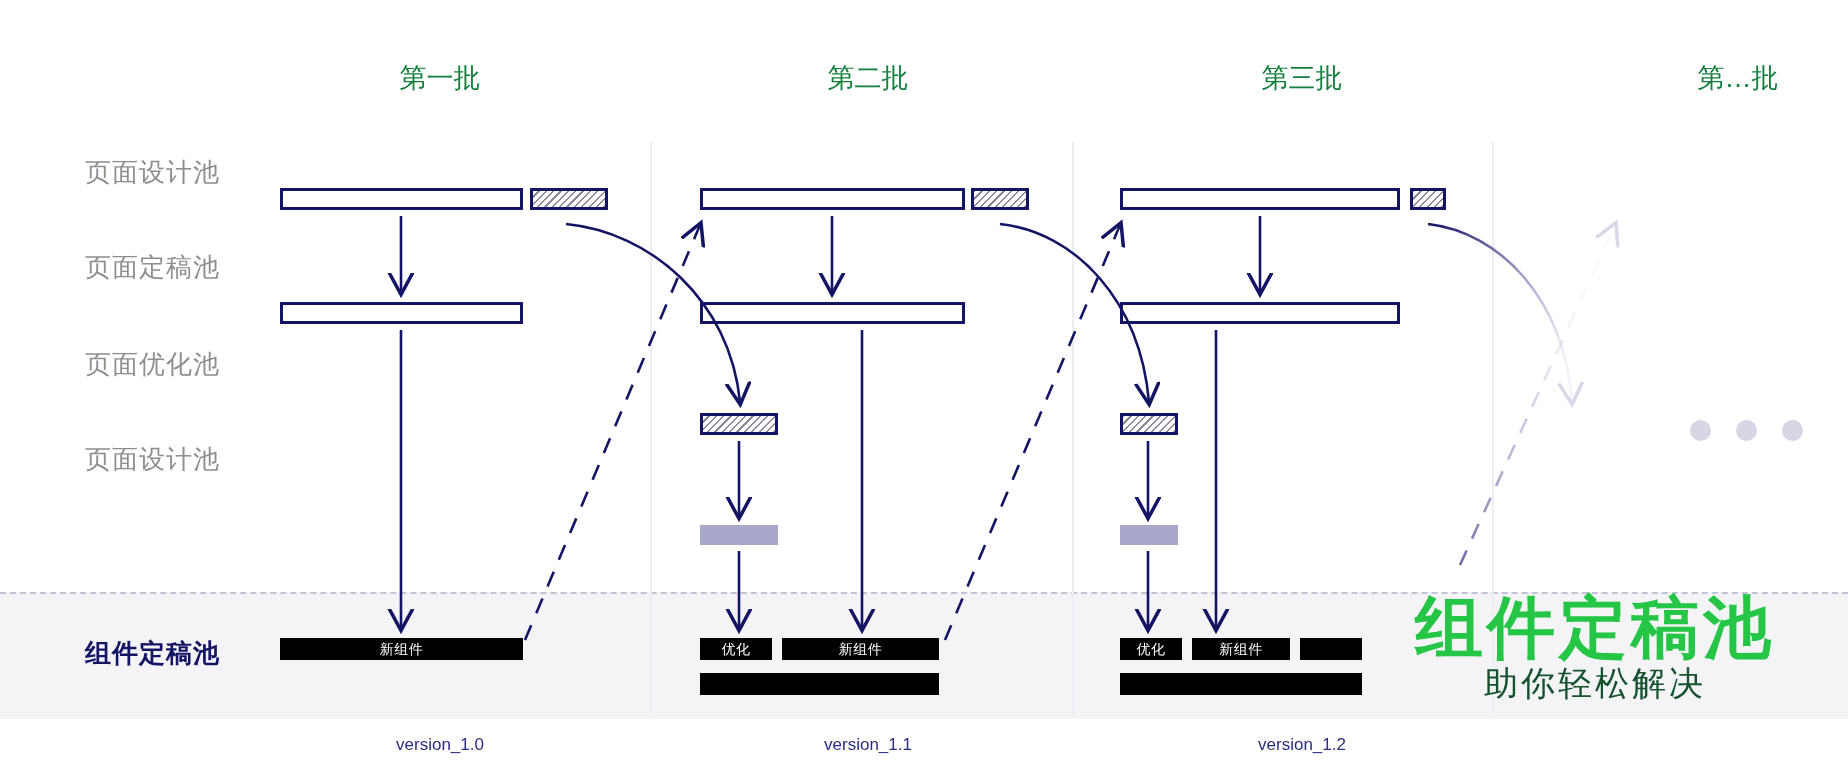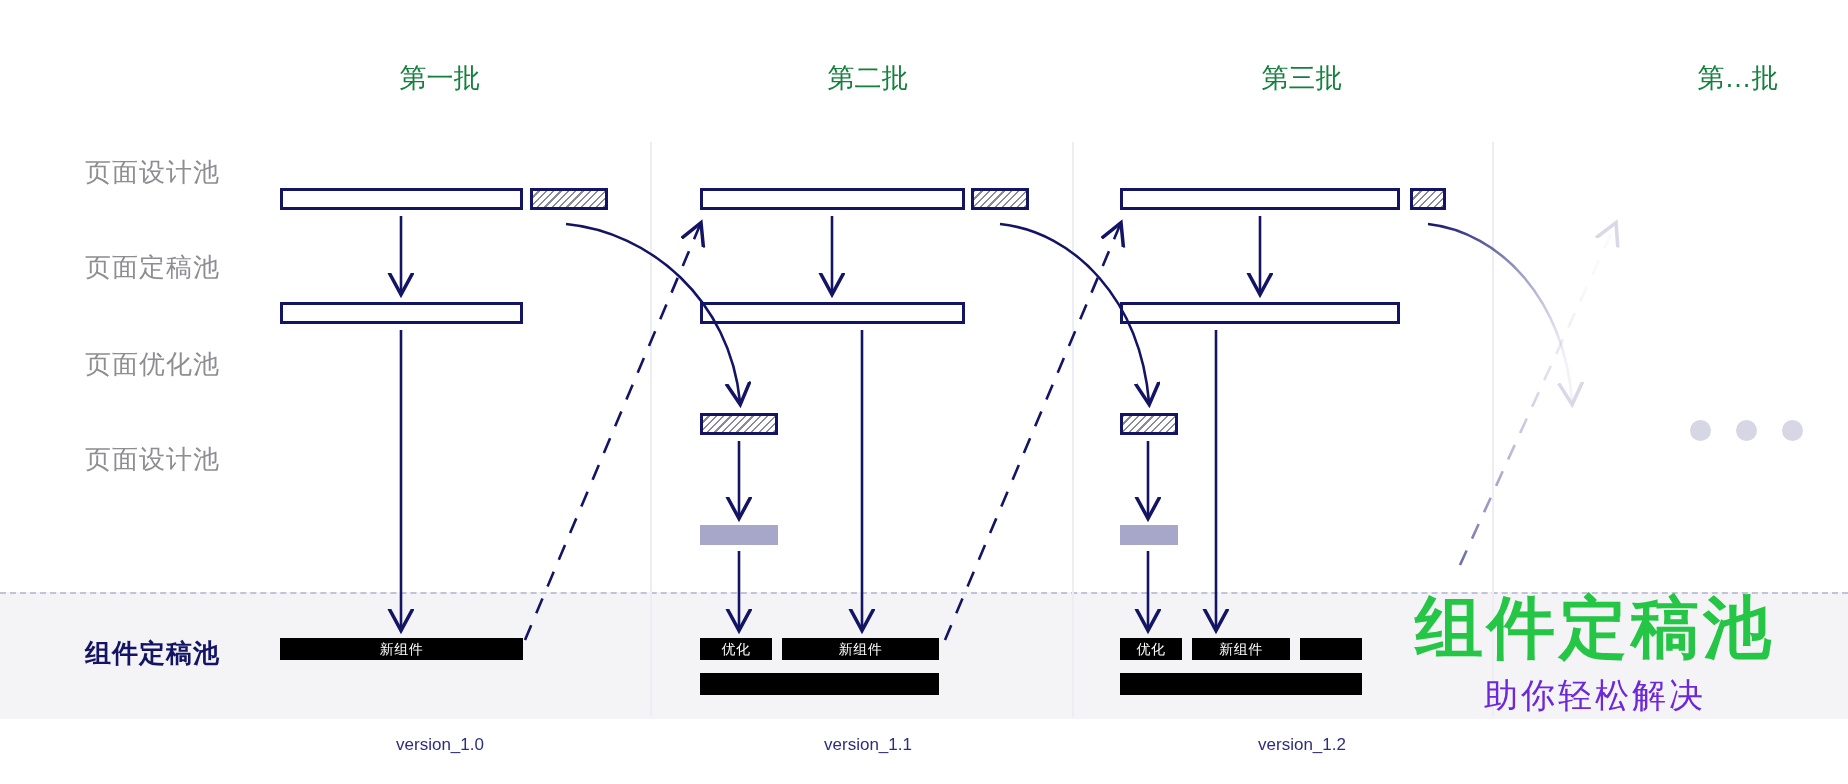--- a/index.html
+++ b/index.html
@@ -149,24 +149,24 @@
   .watermark .wm-main {
     font-size: 68px;
     font-weight: bold;
     color: #25c646;
     letter-spacing: 4px;
     line-height: 1.05;
     white-space: nowrap;
   }
   .watermark .wm-sub {
     font-size: 34px;
-    color: #6d28d9;
+    color: #14532d;
     letter-spacing: 3px;
     line-height: 1.2;
-    margin-top: 12px;
+    margin-top: 0;
     white-space: nowrap;
   }
 </style>
 </head>
 <body>
 
 <div id="stage">
 
   <div class="band"></div>
 

